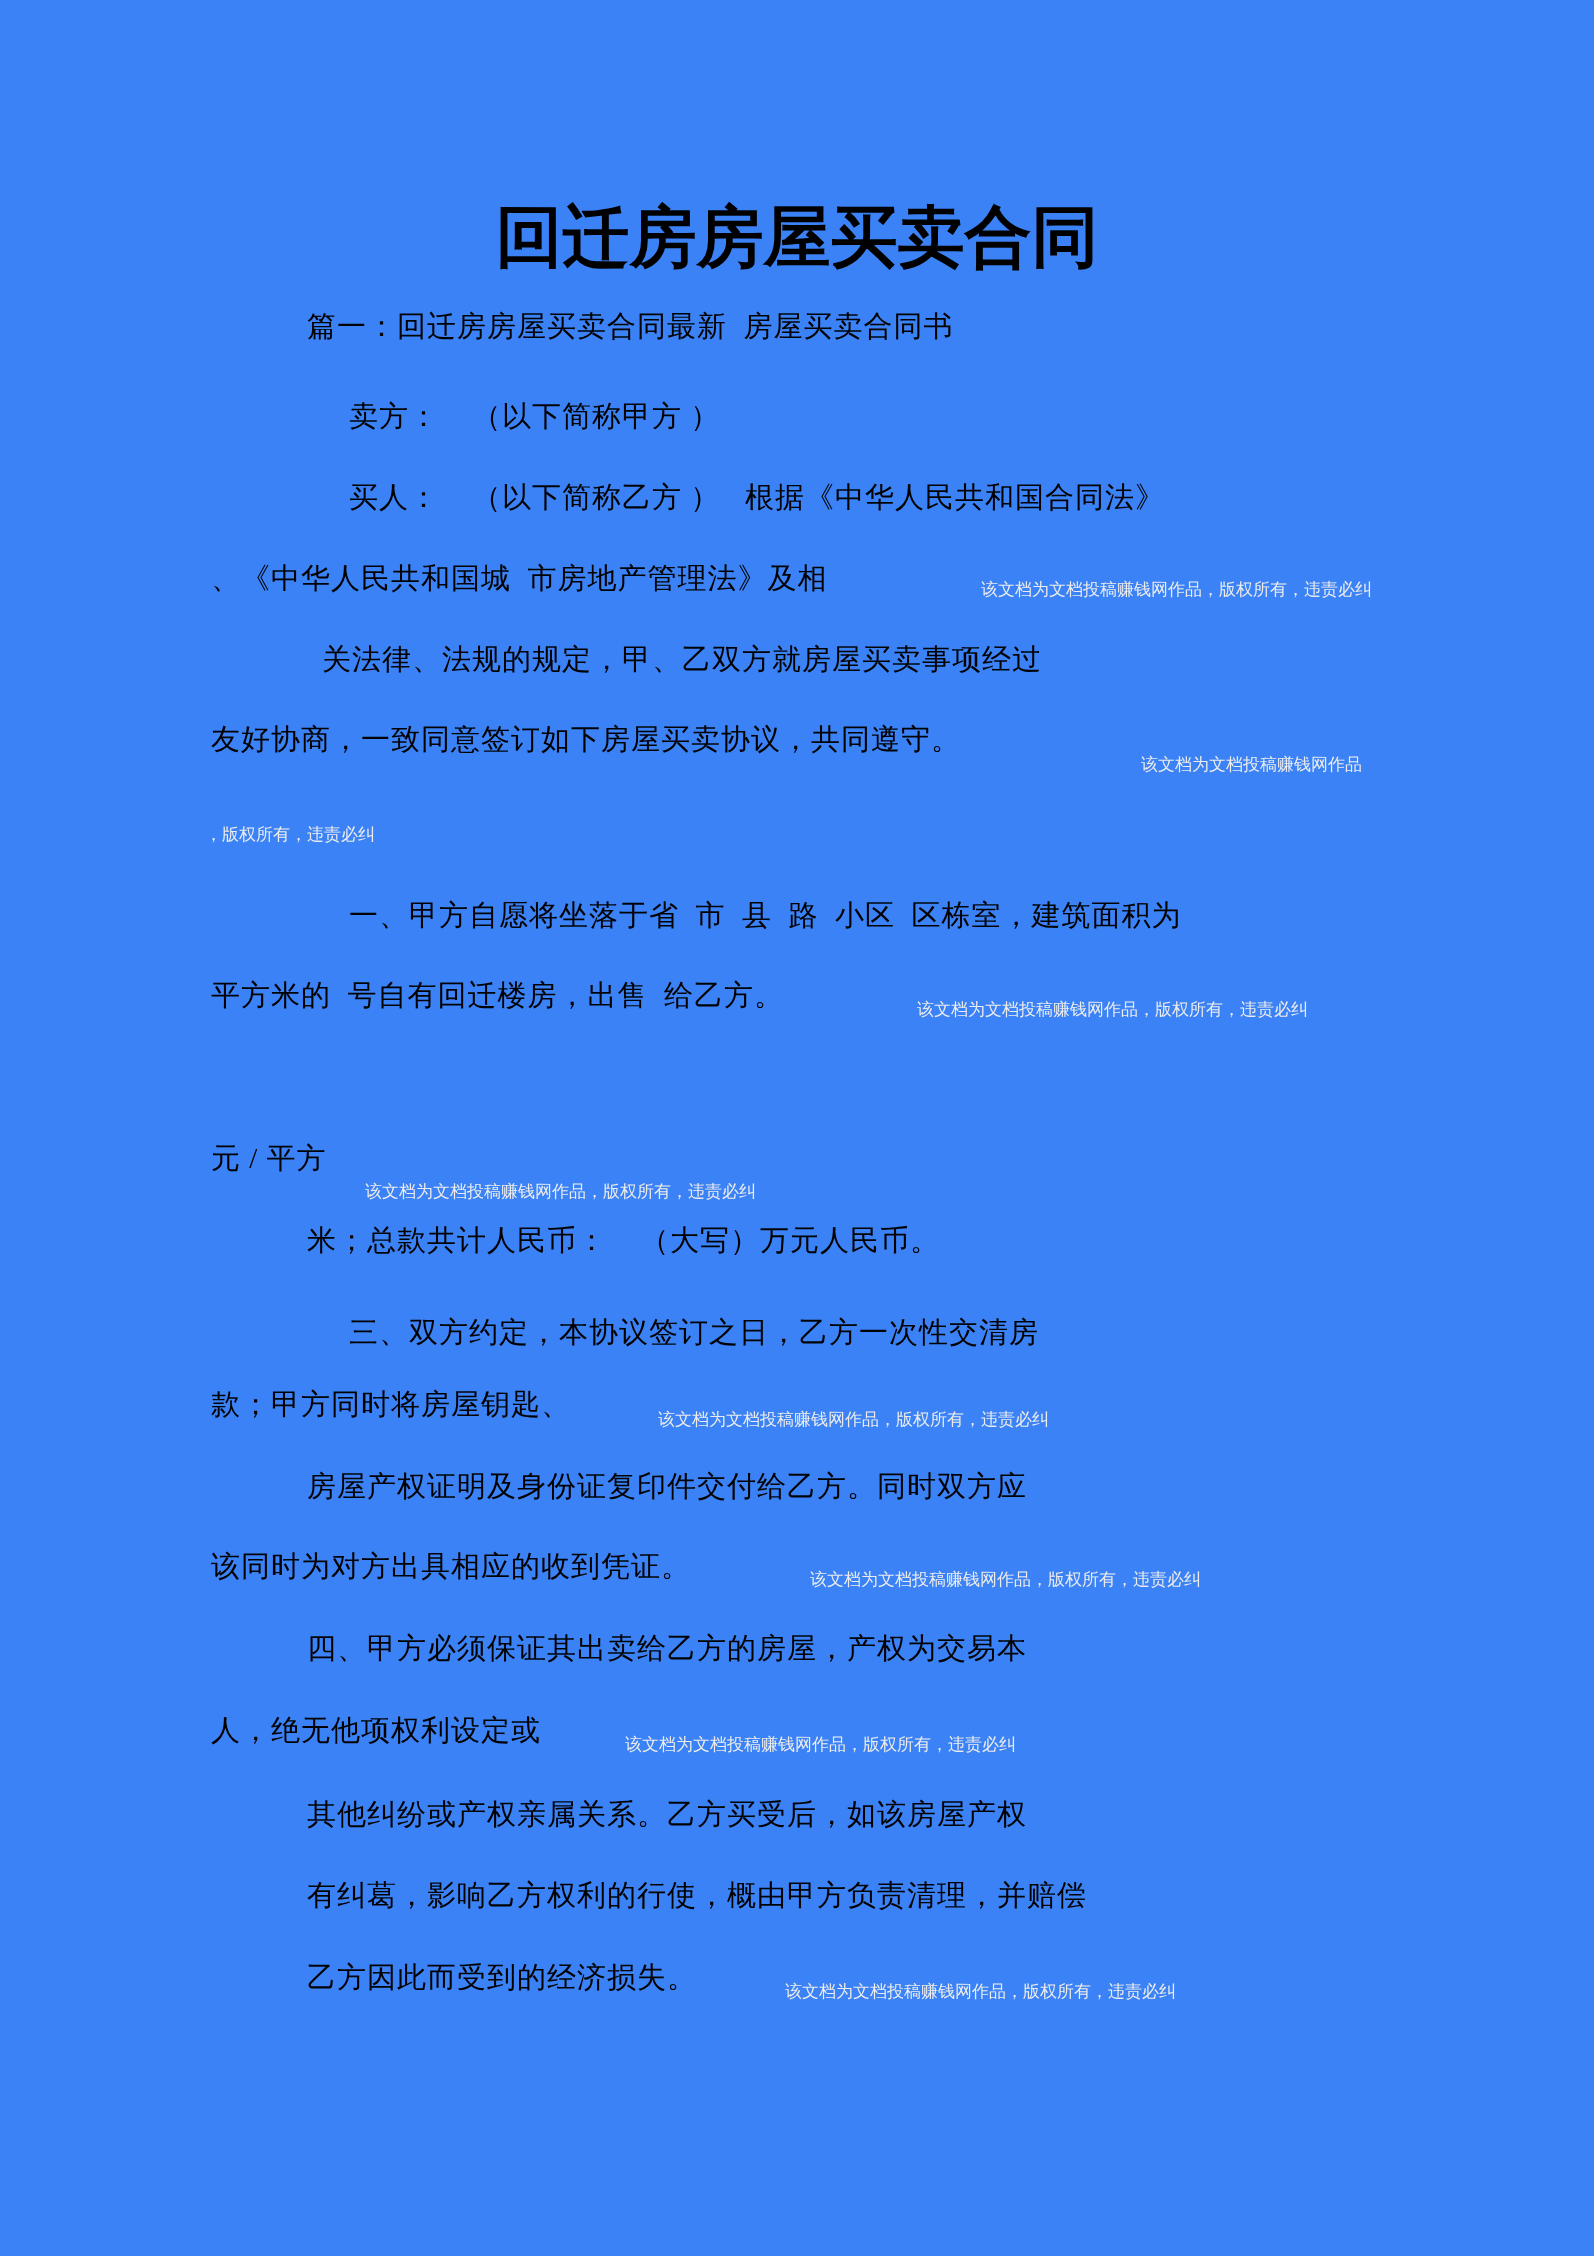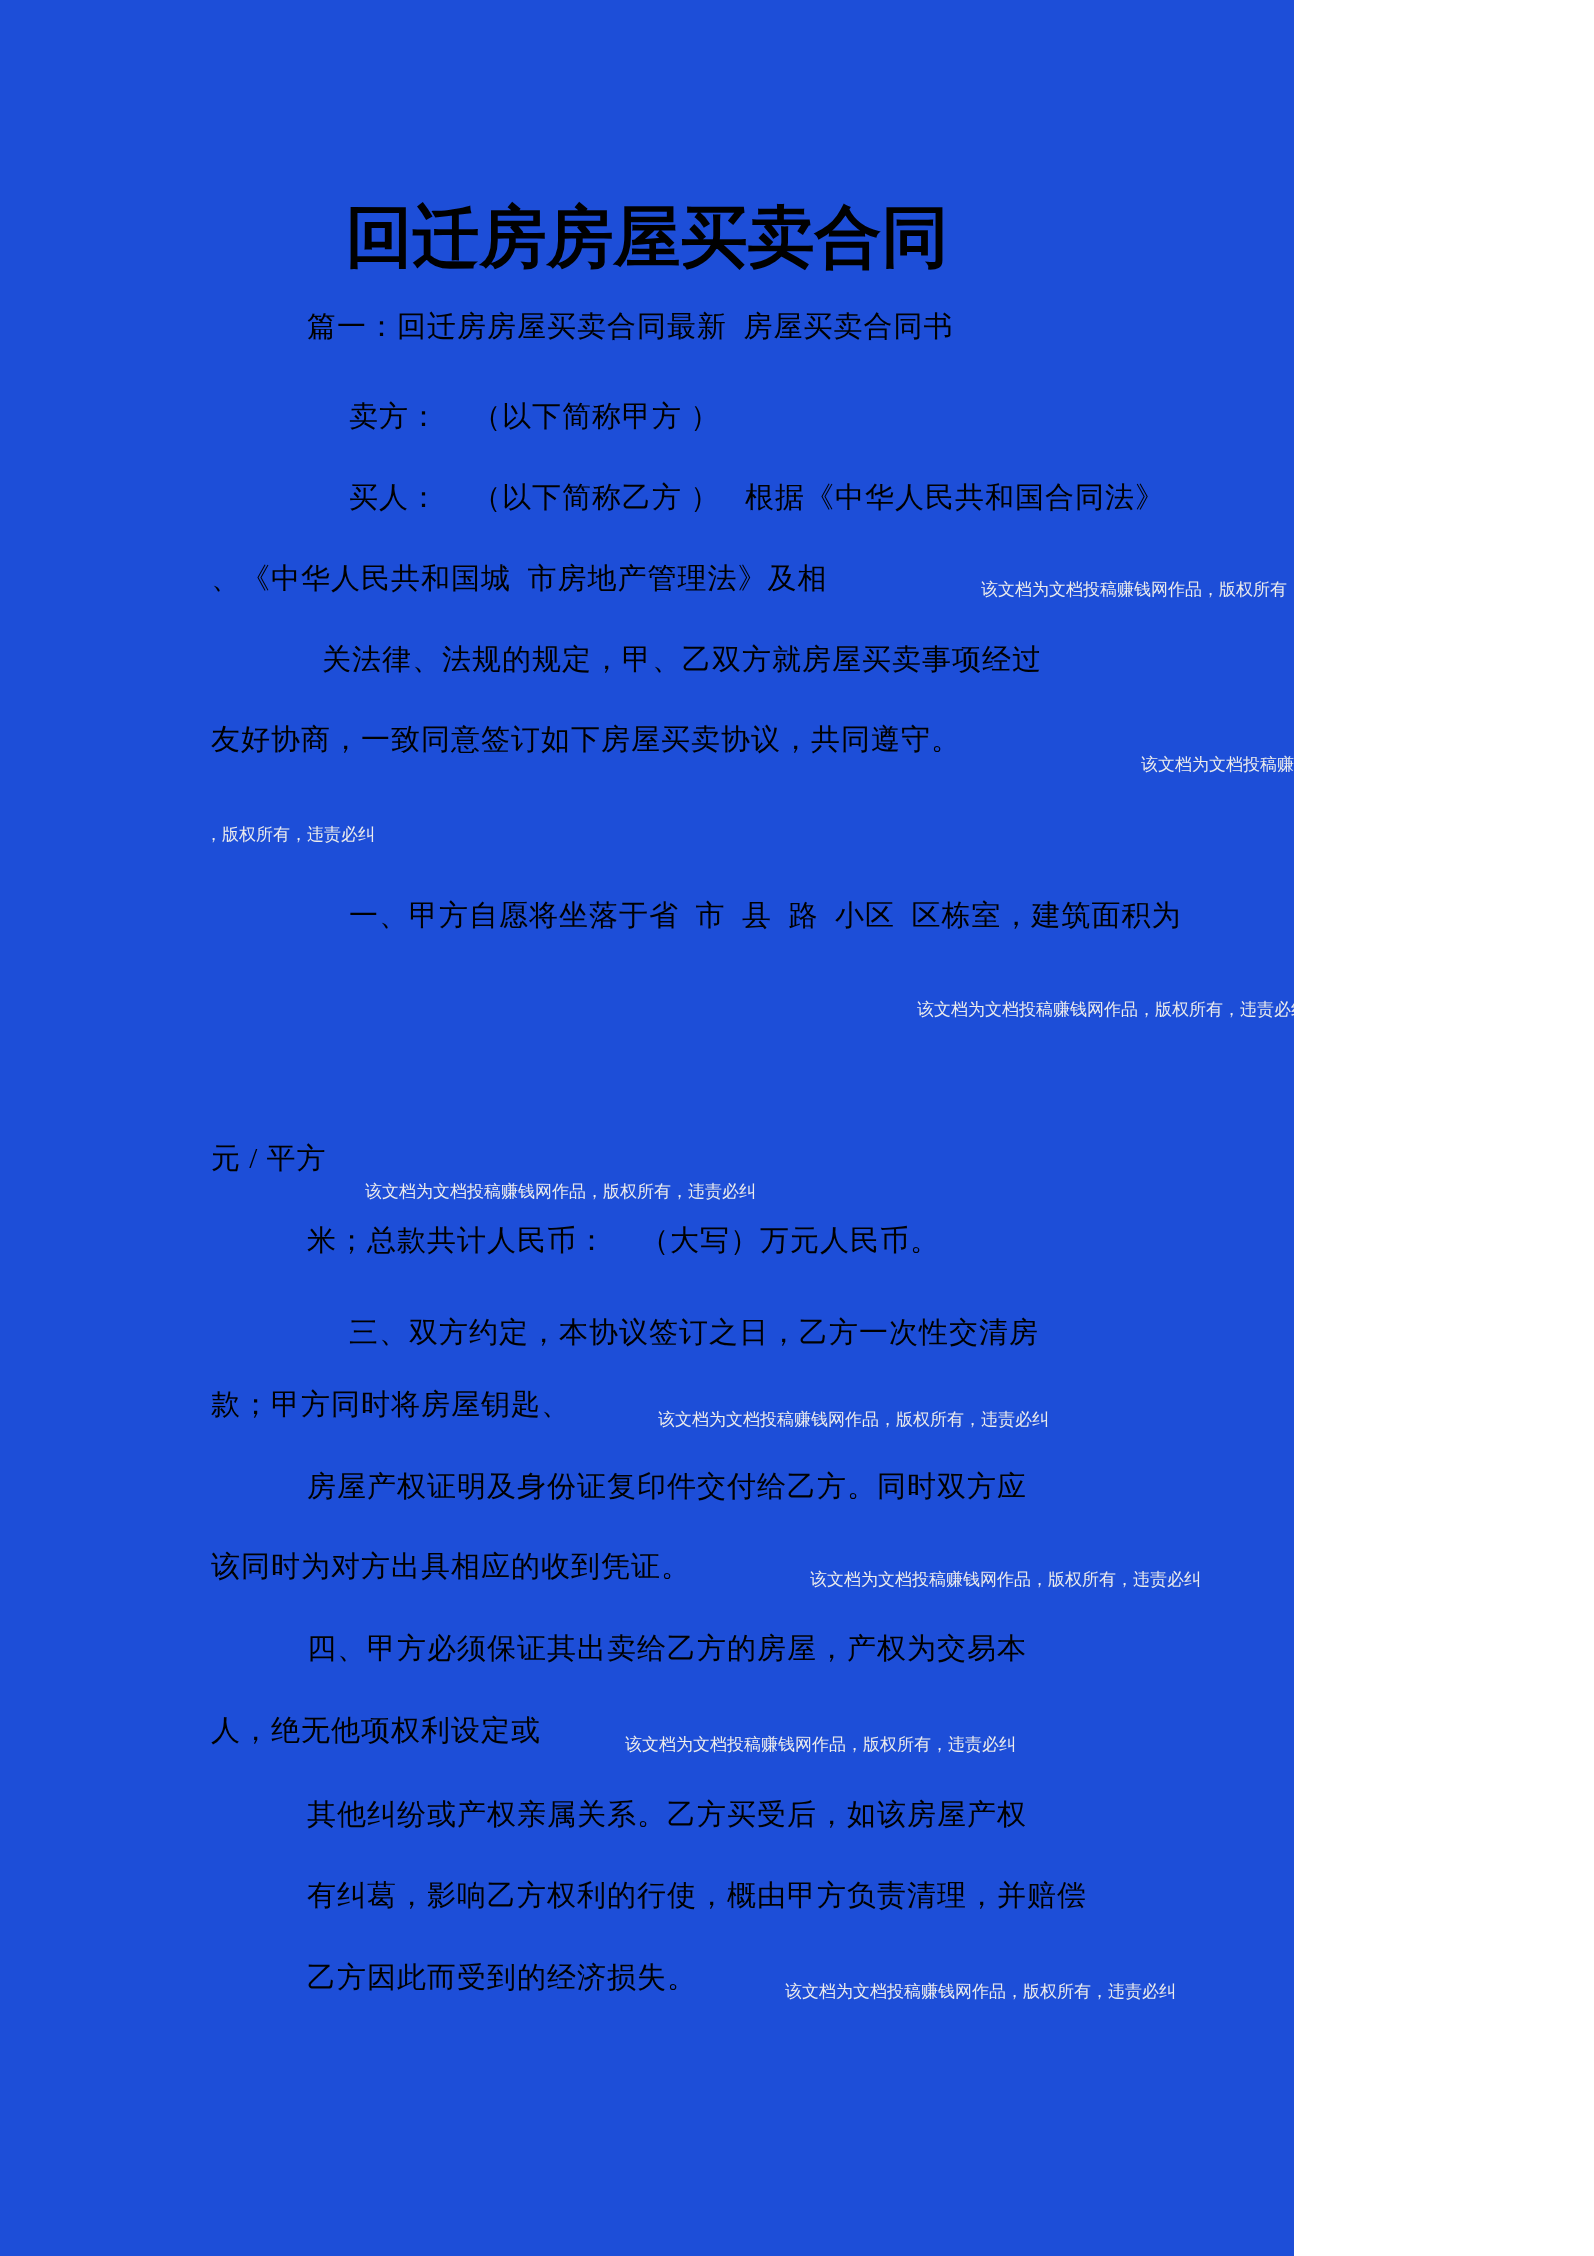--- a/index.html
+++ b/index.html
@@ -1,20 +1,20 @@
 <!DOCTYPE html>
 <html><head>
 <meta charset="utf-8">
 <style>
   html, body { margin: 0; padding: 0; background: #ffffff; }
   .page {
     position: relative;
-    width: 1294px;
+    width: 1594px;
     height: 2256px;
-    background: #1d4ed8;
+    background: #3b82f6;
     overflow: hidden;
     font-family: "Liberation Serif", serif;
     color: #000000;
   }
   .doc-title {
     position: absolute;
     top: 200px;
     left: 0;
     width: 100%;
     text-align: center;
@@ -50,20 +50,21 @@
 
   <div class="doc-title">回迁房房屋买卖合同</div>
 
   <div class="line" style="top:310px; left:307px;">篇一：回迁房房屋买卖合同最新  房屋买卖合同书</div>
   <div class="line" style="top:400px; left:349px;">卖方：    （以下简称甲方 ）</div>
   <div class="line" style="top:481px; left:349px;">买人：    （以下简称乙方 ）   根据《中华人民共和国合同法》</div>
   <div class="line" style="top:562px; left:211px;">、《中华人民共和国城  市房地产管理法》及相</div>
   <div class="line" style="top:643px; left:322px;">关法律、法规的规定，甲、乙双方就房屋买卖事项经过</div>
   <div class="line" style="top:723px; left:211px;">友好协商，一致同意签订如下房屋买卖协议，共同遵守。</div>
   <div class="line" style="top:899px; left:349px;">一、甲方自愿将坐落于省  市  县  路  小区  区栋室，建筑面积为</div>
+  <div class="line" style="top:979px; left:211px;">平方米的  号自有回迁楼房，出售  给乙方。</div>
   <div class="line" style="top:1142px; left:211px;">元 / 平方</div>
   <div class="line" style="top:1224px; left:307px;">米；总款共计人民币：    （大写）万元人民币。</div>
   <div class="line" style="top:1306px; left:349px;margin-top:10px;">三、双方约定，本协议签订之日，乙方一次性交清房</div>
   <div class="line" style="top:1388px; left:211px;">款；甲方同时将房屋钥匙、</div>
   <div class="line" style="top:1470px; left:307px;">房屋产权证明及身份证复印件交付给乙方。同时双方应</div>
   <div class="line" style="top:1550px; left:211px;">该同时为对方出具相应的收到凭证。</div>
   <div class="line" style="top:1632px; left:307px;">四、甲方必须保证其出卖给乙方的房屋，产权为交易本</div>
   <div class="line" style="top:1714px; left:211px;">人，绝无他项权利设定或</div>
   <div class="line" style="top:1798px; left:307px;">其他纠纷或产权亲属关系。乙方买受后，如该房屋产权</div>
   <div class="line" style="top:1879px; left:307px;">有纠葛，影响乙方权利的行使，概由甲方负责清理，并赔偿</div>

